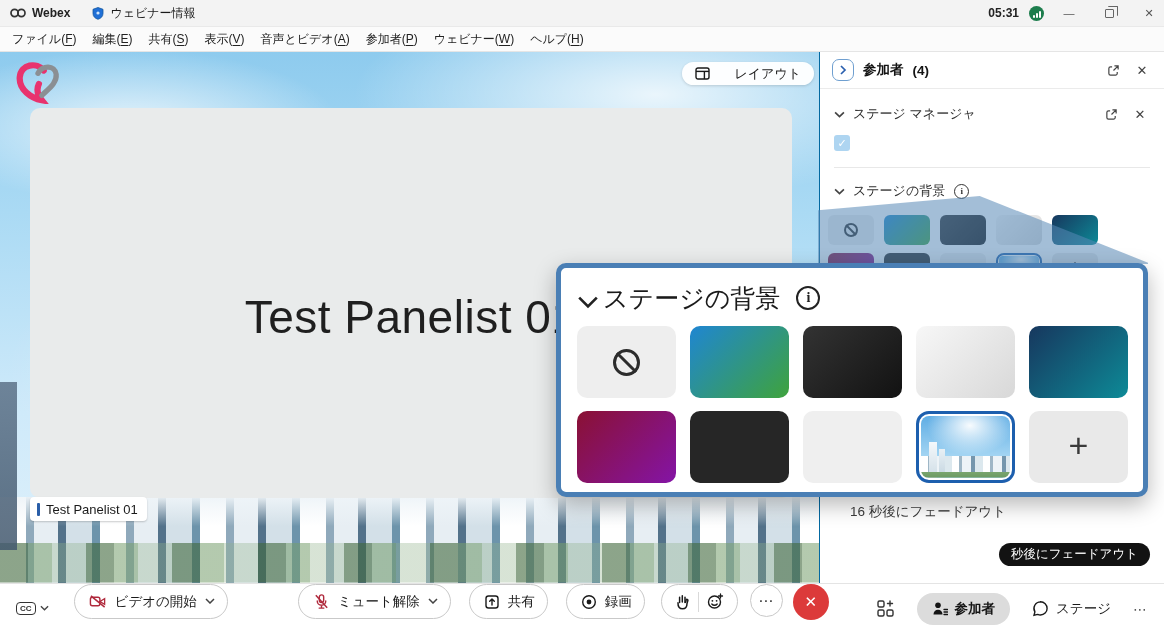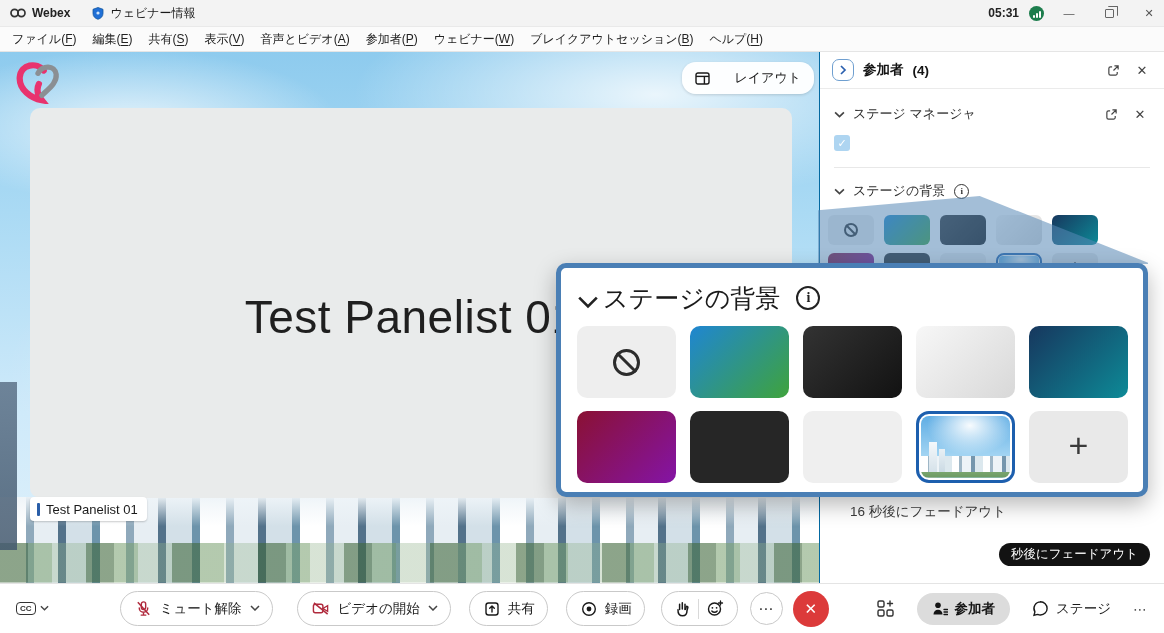--- a/index.html
+++ b/index.html
@@ -45,21 +45,21 @@
     repeating-linear-gradient(90deg, #ffffff 0 26px, #8fa9bb 26px 34px, #e7eef3 34px 58px, #53728a 58px 66px, #d3e0e8 66px 92px, #6d94ab 92px 100px),
     linear-gradient(180deg,#edf3f6,#d4e0e7);
   background-size:100% 100%, 100% 46%, 100% 100%, 100% 100%;
   background-position:0 0, 0 100%, 0 0, 0 0;
   background-repeat:no-repeat, repeat-x, repeat-x, no-repeat; }
 .bldg-left { position:absolute; left:0; top:330px; width:17px; height:168px; background:linear-gradient(180deg,#5d7288,#42586e); opacity:.85; }
 .video-card { position:absolute; left:30px; top:56px; width:762px; height:390px; background:#e9ebeb; border-radius:10px; display:flex; align-items:center; justify-content:center; }
 .video-card .big-name { font-size:46px; color:#1f1f1f; letter-spacing:.5px; margin-top:28px; }
 .brand { position:absolute; left:14px; top:8px; display:flex; align-items:center; gap:8px; }
 .brand-text { font-size:35px; font-weight:800; color:#141414; letter-spacing:1px; }
-.layout-btn { position:absolute; right:5px; top:10px; height:32px; background:rgba(255,255,255,.95); border-radius:14px; display:flex; align-items:center; gap:24px; padding:0 13px; font-size:13px; color:#1a1a1a; box-shadow:0 1px 3px rgba(0,0,0,.15); }
+.layout-btn { position:absolute; right:5px; top:10px; height:23px; background:rgba(255,255,255,.95); border-radius:14px; display:flex; align-items:center; gap:24px; padding:0 13px; font-size:13px; color:#1a1a1a; box-shadow:0 1px 3px rgba(0,0,0,.15); }
 .name-tag { position:absolute; left:30px; top:445px; height:24px; background:#fff; border-radius:4px; display:flex; align-items:center; gap:6px; padding:0 9px 0 7px; font-size:13px; color:#1a1a1a; box-shadow:0 1px 2px rgba(0,0,0,.2); z-index:3; }
 .name-bar { width:3px; height:13px; background:#2a5ea8; border-radius:1px; }
 
 
 .panel { position:absolute; left:820px; top:0; width:344px; height:531px; background:#fff; z-index:2; }
 .p-header { height:37px; display:flex; align-items:center; gap:9px; padding:0 12px; border-bottom:1px solid #ebebeb; }
 .collapse-btn { width:22px; height:22px; border:1.5px solid #6f9fd0; border-radius:7px; display:flex; align-items:center; justify-content:center; background:#fff; }
 .p-title { font-size:13.5px; font-weight:700; color:#141414; }
 .p-count { font-size:13.5px; font-weight:700; color:#141414; }
 .p-header .spacer, .p-row .spacer { flex:1; }
@@ -104,21 +104,21 @@
 
 .wedge { position:absolute; left:818px; top:144px; width:330px; height:68px; background:rgba(88,136,182,.55); clip-path:polygon(0 21%, 49% 0%, 100% 98%, 100% 100%, 0 100%); z-index:5; }
 .popup { position:absolute; left:556px; top:211px; width:592px; height:234px; background:#fff; border:5px solid #4a7fb5; border-radius:10px; box-shadow:0 8px 22px rgba(0,0,0,.28); z-index:10; padding:12px 14px 0 16px; }
 .popup-header { display:flex; align-items:center; gap:16px; height:36px; }
 .popup-title { font-size:25px; color:#1a1a1a; }
 .big-info { width:24px; height:24px; border:2px solid #222; border-radius:50%; display:flex; align-items:center; justify-content:center; font-size:14px; font-weight:700; color:#222; font-family:"Liberation Serif",serif; }
 .popup-grid { display:flex; flex-direction:column; gap:13px; margin-top:10px; }
 .popup-row { display:flex; gap:14px; }
 
 
-.toolbar { position:absolute; left:0; bottom:0; width:100%; height:50px; background:#fff; border-top:1px solid #e4e4e4; display:flex; align-items:center; padding:0 16px; }
+.toolbar { position:absolute; left:0; bottom:0; width:100%; height:50px; background:#fff; border-top:1px solid #e4e4e4; display:flex; padding:0 16px; }
 .pill { height:35px; border:1px solid #c9c9c9; border-radius:18px; display:flex; align-items:center; gap:8px; padding:0 12px 0 14px; background:#fff; font-size:13.5px; color:#1a1a1a; white-space:nowrap; }
 .cc-wrap { display:flex; align-items:center; gap:4px; }
 .cc-badge { border:1.5px solid #333; border-radius:4px; font-size:8px; font-weight:700; color:#333; padding:1px 3px; line-height:1.2; }
 .round-btn { width:33px; height:33px; border:1px solid #c9c9c9; border-radius:50%; display:flex; align-items:center; justify-content:center; font-size:15px; color:#333; background:#fff; letter-spacing:1px; }
 .leave-btn { width:36px; height:36px; border-radius:50%; background:#dc3a3a; display:flex; align-items:center; justify-content:center; color:#fff; font-size:15px; font-weight:700; }
 .tb2-right { margin-left:auto; display:flex; align-items:center; gap:22px; }
 .flat-btn { display:flex; align-items:center; gap:7px; font-size:13.5px; color:#1a1a1a; }
 .active-pill { height:32px; border-radius:16px; background:#dcdcdc; display:flex; align-items:center; gap:7px; padding:0 15px; font-size:13.5px; font-weight:600; color:#141414; }
 .vdiv { width:1px; height:20px; background:#d9d9d9; }
 .dots { color:#555; font-size:14px; letter-spacing:1px; }
@@ -163,21 +163,20 @@
   </div>
 
   <div class="menubar">
       <span class="menu-item">ファイル(<u>F</u>)</span>
       <span class="menu-item">編集(<u>E</u>)</span>
       <span class="menu-item">共有(<u>S</u>)</span>
       <span class="menu-item">表示(<u>V</u>)</span>
       <span class="menu-item">音声とビデオ(<u>A</u>)</span>
       <span class="menu-item">参加者(<u>P</u>)</span>
       <span class="menu-item">ウェビナー(<u>W</u>)</span>
-      <span class="menu-item">ブレイクアウトセッション(<u>B</u>)</span>
       <span class="menu-item">ヘルプ(<u>H</u>)</span>
     </div>
 
   <div class="main">
 
     <div class="stage">
       <div class="stage-city"></div>
       <div class="bldg-left"></div>
       <div class="video-card">
         <span class="big-name">Test Panelist 01</span>
@@ -316,41 +315,41 @@
   <div class="toolbar">
     <div class="cc-wrap">
       <span class="cc-badge">CC</span>
       <span class="chev">
           <svg viewBox="0 0 10 6" width="9" height="6">
             <path d="M1 1l4 4 4-4" stroke="#444" stroke-width="1.5" fill="none"></path>
           </svg>
         </span>
     </div>
 
+    <div class="pill ml-b">
+      <svg width="18" height="15" viewBox="0 0 19 15">
+          <rect x="1.5" y="3" width="10" height="9" rx="2" fill="none" stroke="#b02a3d" stroke-width="1.5"></rect>
+          <path d="M11.5 7.5l5-3v6z" fill="none" stroke="#b02a3d" stroke-width="1.4"></path>
+          <line x1="2" y1="1.5" x2="16.5" y2="13.5" stroke="#b02a3d" stroke-width="1.6"></line>
+        </svg>
+      <span>ビデオの開始</span>
+      <span class="chev">
+          <svg viewBox="0 0 10 6" width="10" height="6">
+            <path d="M1 1l4 4 4-4" stroke="#444" stroke-width="1.5" fill="none"></path>
+          </svg>
+        </span>
+    </div>
+
     <div class="pill ml-a">
       <svg width="17" height="17" viewBox="0 0 18 18">
           <rect x="6.7" y="2" width="4.6" height="8" rx="2.3" fill="none" stroke="#b02a3d" stroke-width="1.5"></rect>
           <path d="M4.5 8.5a4.5 4.5 0 0 0 9 0M9 13v3M6.5 16h5" fill="none" stroke="#b02a3d" stroke-width="1.5" stroke-linecap="round"></path>
           <line x1="3" y1="2.5" x2="15" y2="15.5" stroke="#b02a3d" stroke-width="1.6"></line>
         </svg>
       <span>ミュート解除</span>
-      <span class="chev">
-          <svg viewBox="0 0 10 6" width="10" height="6">
-            <path d="M1 1l4 4 4-4" stroke="#444" stroke-width="1.5" fill="none"></path>
-          </svg>
-        </span>
-    </div>
-
-    <div class="pill ml-b">
-      <svg width="18" height="15" viewBox="0 0 19 15">
-          <rect x="1.5" y="3" width="10" height="9" rx="2" fill="none" stroke="#b02a3d" stroke-width="1.5"></rect>
-          <path d="M11.5 7.5l5-3v6z" fill="none" stroke="#b02a3d" stroke-width="1.4"></path>
-          <line x1="2" y1="1.5" x2="16.5" y2="13.5" stroke="#b02a3d" stroke-width="1.6"></line>
-        </svg>
-      <span>ビデオの開始</span>
       <span class="chev">
           <svg viewBox="0 0 10 6" width="10" height="6">
             <path d="M1 1l4 4 4-4" stroke="#444" stroke-width="1.5" fill="none"></path>
           </svg>
         </span>
     </div>
 
     <div class="pill ml-c">
       <svg width="16" height="16" viewBox="0 0 16 16">
           <rect x="2" y="2" width="12" height="12" rx="2.5" fill="none" stroke="#1a1a1a" stroke-width="1.4"></rect>

